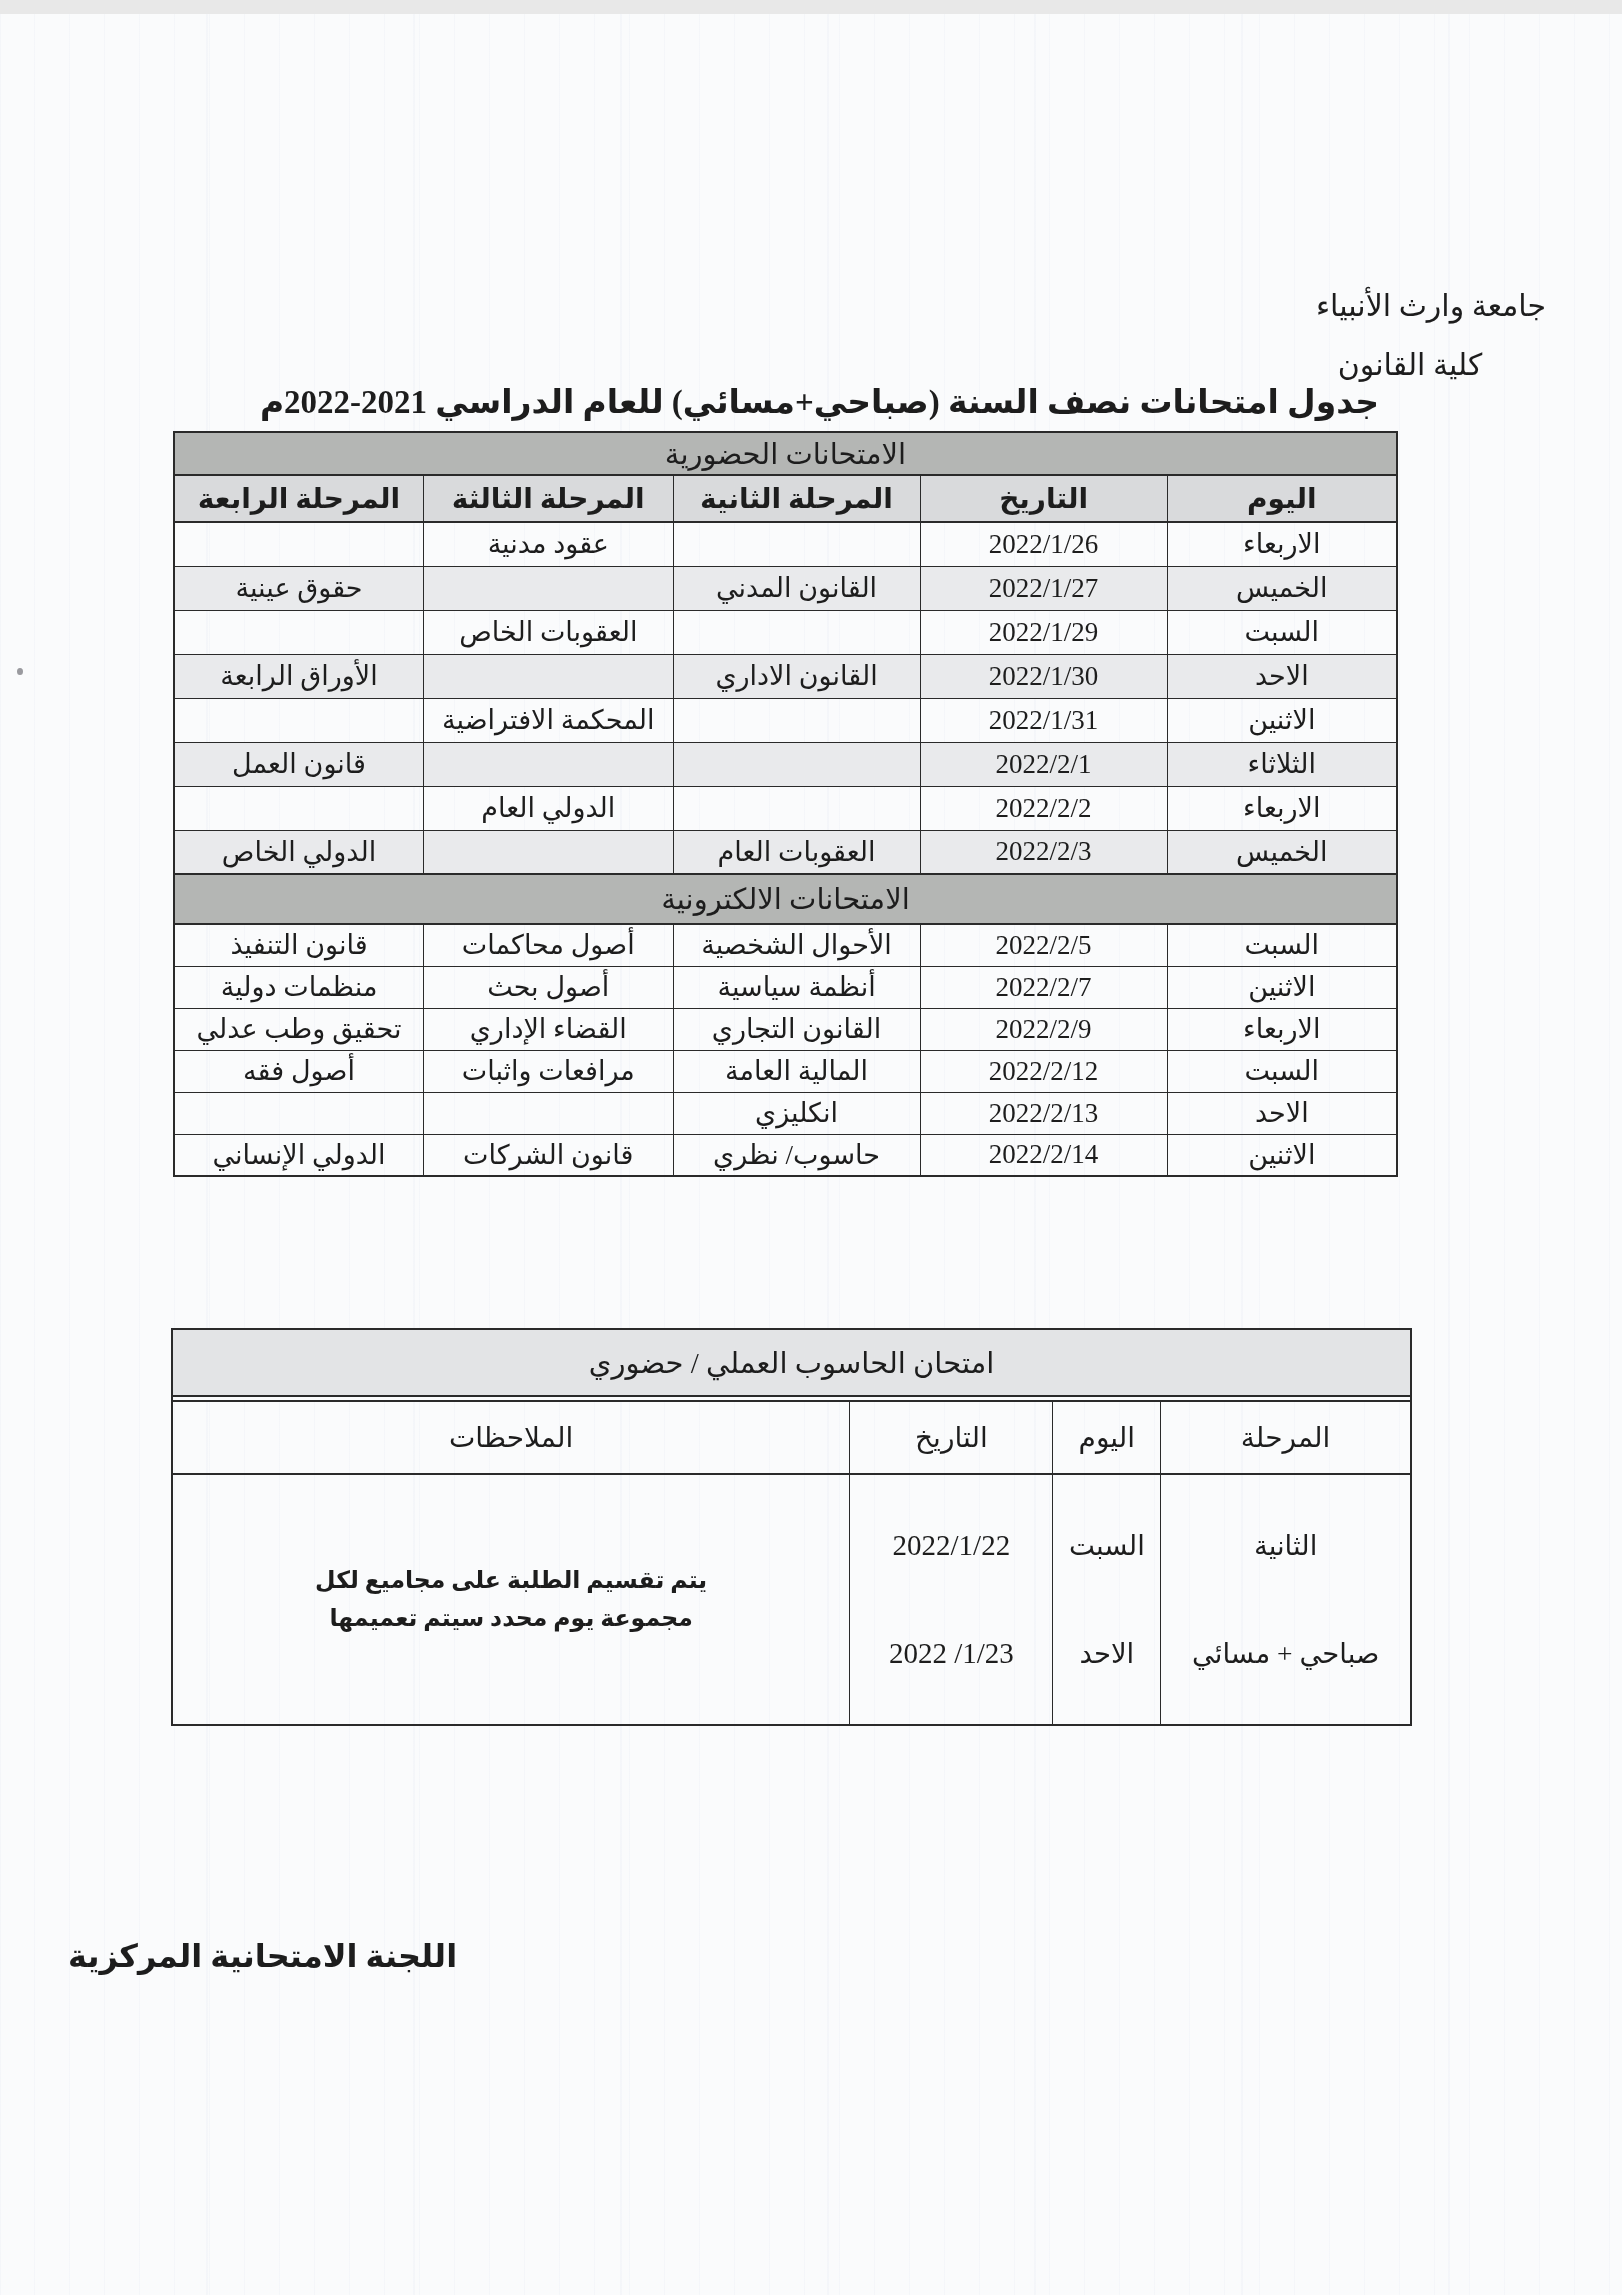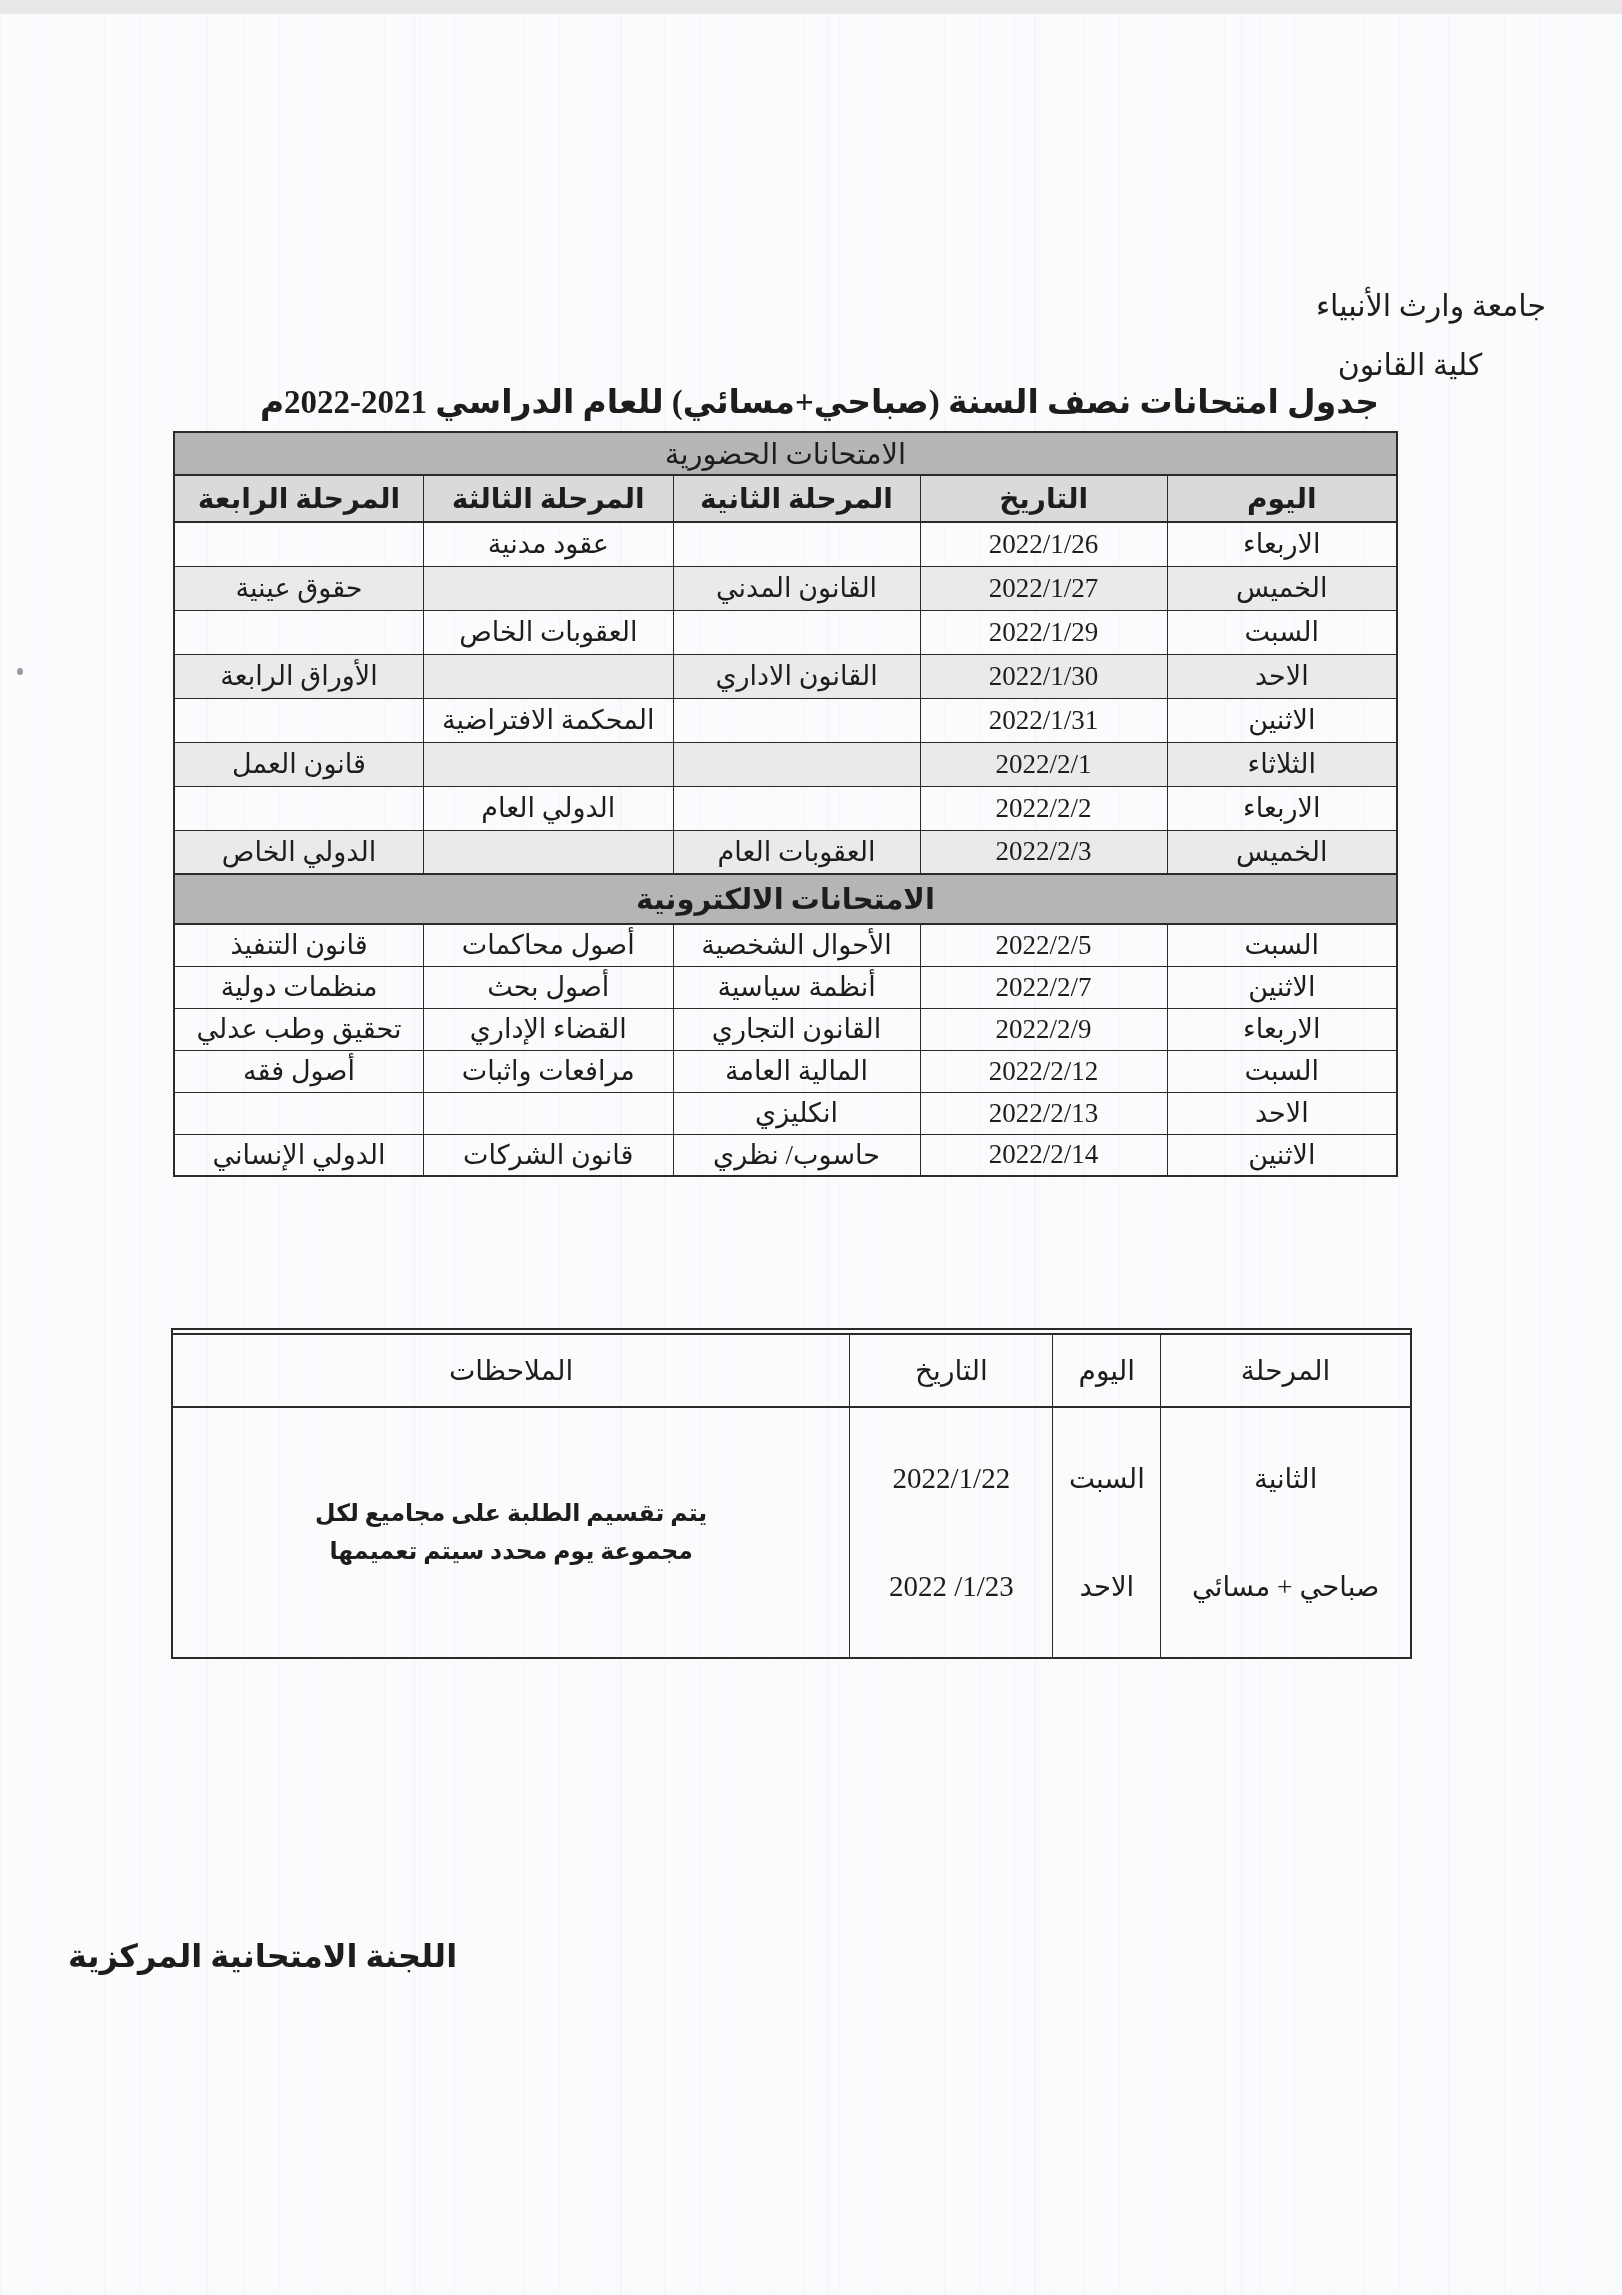--- a/index.html
+++ b/index.html
@@ -36,21 +36,21 @@
   table{border-collapse:collapse;table-layout:fixed;text-align:center;}
   td{border:1.3px solid var(--border);vertical-align:middle;overflow:hidden;}
   .t1{position:absolute;top:417px;left:174px;width:1225px;border:2.6px solid var(--border);}
   .t2{position:absolute;top:1314px;left:172px;width:1241px;border:2.6px solid var(--border);}
   tr.band1 td{
     height:43px;background:var(--band_dark);
     font-size:29px;border-bottom-width:2.6px;letter-spacing:0.7px;
   }
   tr.band2 td{
     height:50px;background:var(--band_dark);
-    font-size:29px;border-top-width:2.6px;border-bottom-width:2.6px;letter-spacing:0.7px;font-weight:bold;
+    font-size:29px;border-top-width:2.6px;border-bottom-width:2.6px;letter-spacing:0.7px;
   }
   .t1 tr.thead td{
     height:47px;background:var(--header_shade);
     font-weight:700;font-size:28px;border-bottom-width:2px;
   }
   .t1 tbody.rows-a tr td{height:44px;}
   .t1 tbody.rows-b tr td{height:42px;}
   .t1 td{font-size:27px;white-space:nowrap;}
   .t1 tr.shaded td{background:var(--row_shade);}
   .date{direction:ltr;unicode-bidi:isolate;font-family:"Liberation Serif",serif;font-size:29px;}
@@ -208,20 +208,23 @@
   </table>
 
   <table class="t2">
     <colgroup>
       <col style="width:20.2%">
         <col style="width:8.7%">
         <col style="width:16.4%">
         <col style="width:54.7%">
     </colgroup>
     <tbody>
+      <tr class="bandt">
+        <td colspan="4">امتحان الحاسوب العملي / حضوري</td>
+      </tr>
       <tr class="spacer">
           <td colspan="4"></td>
         </tr>
       <tr class="thead2">
         <td>المرحلة</td>
         <td>اليوم</td>
         <td>التاريخ</td>
         <td>الملاحظات</td>
       </tr>
       <tr class="content">

